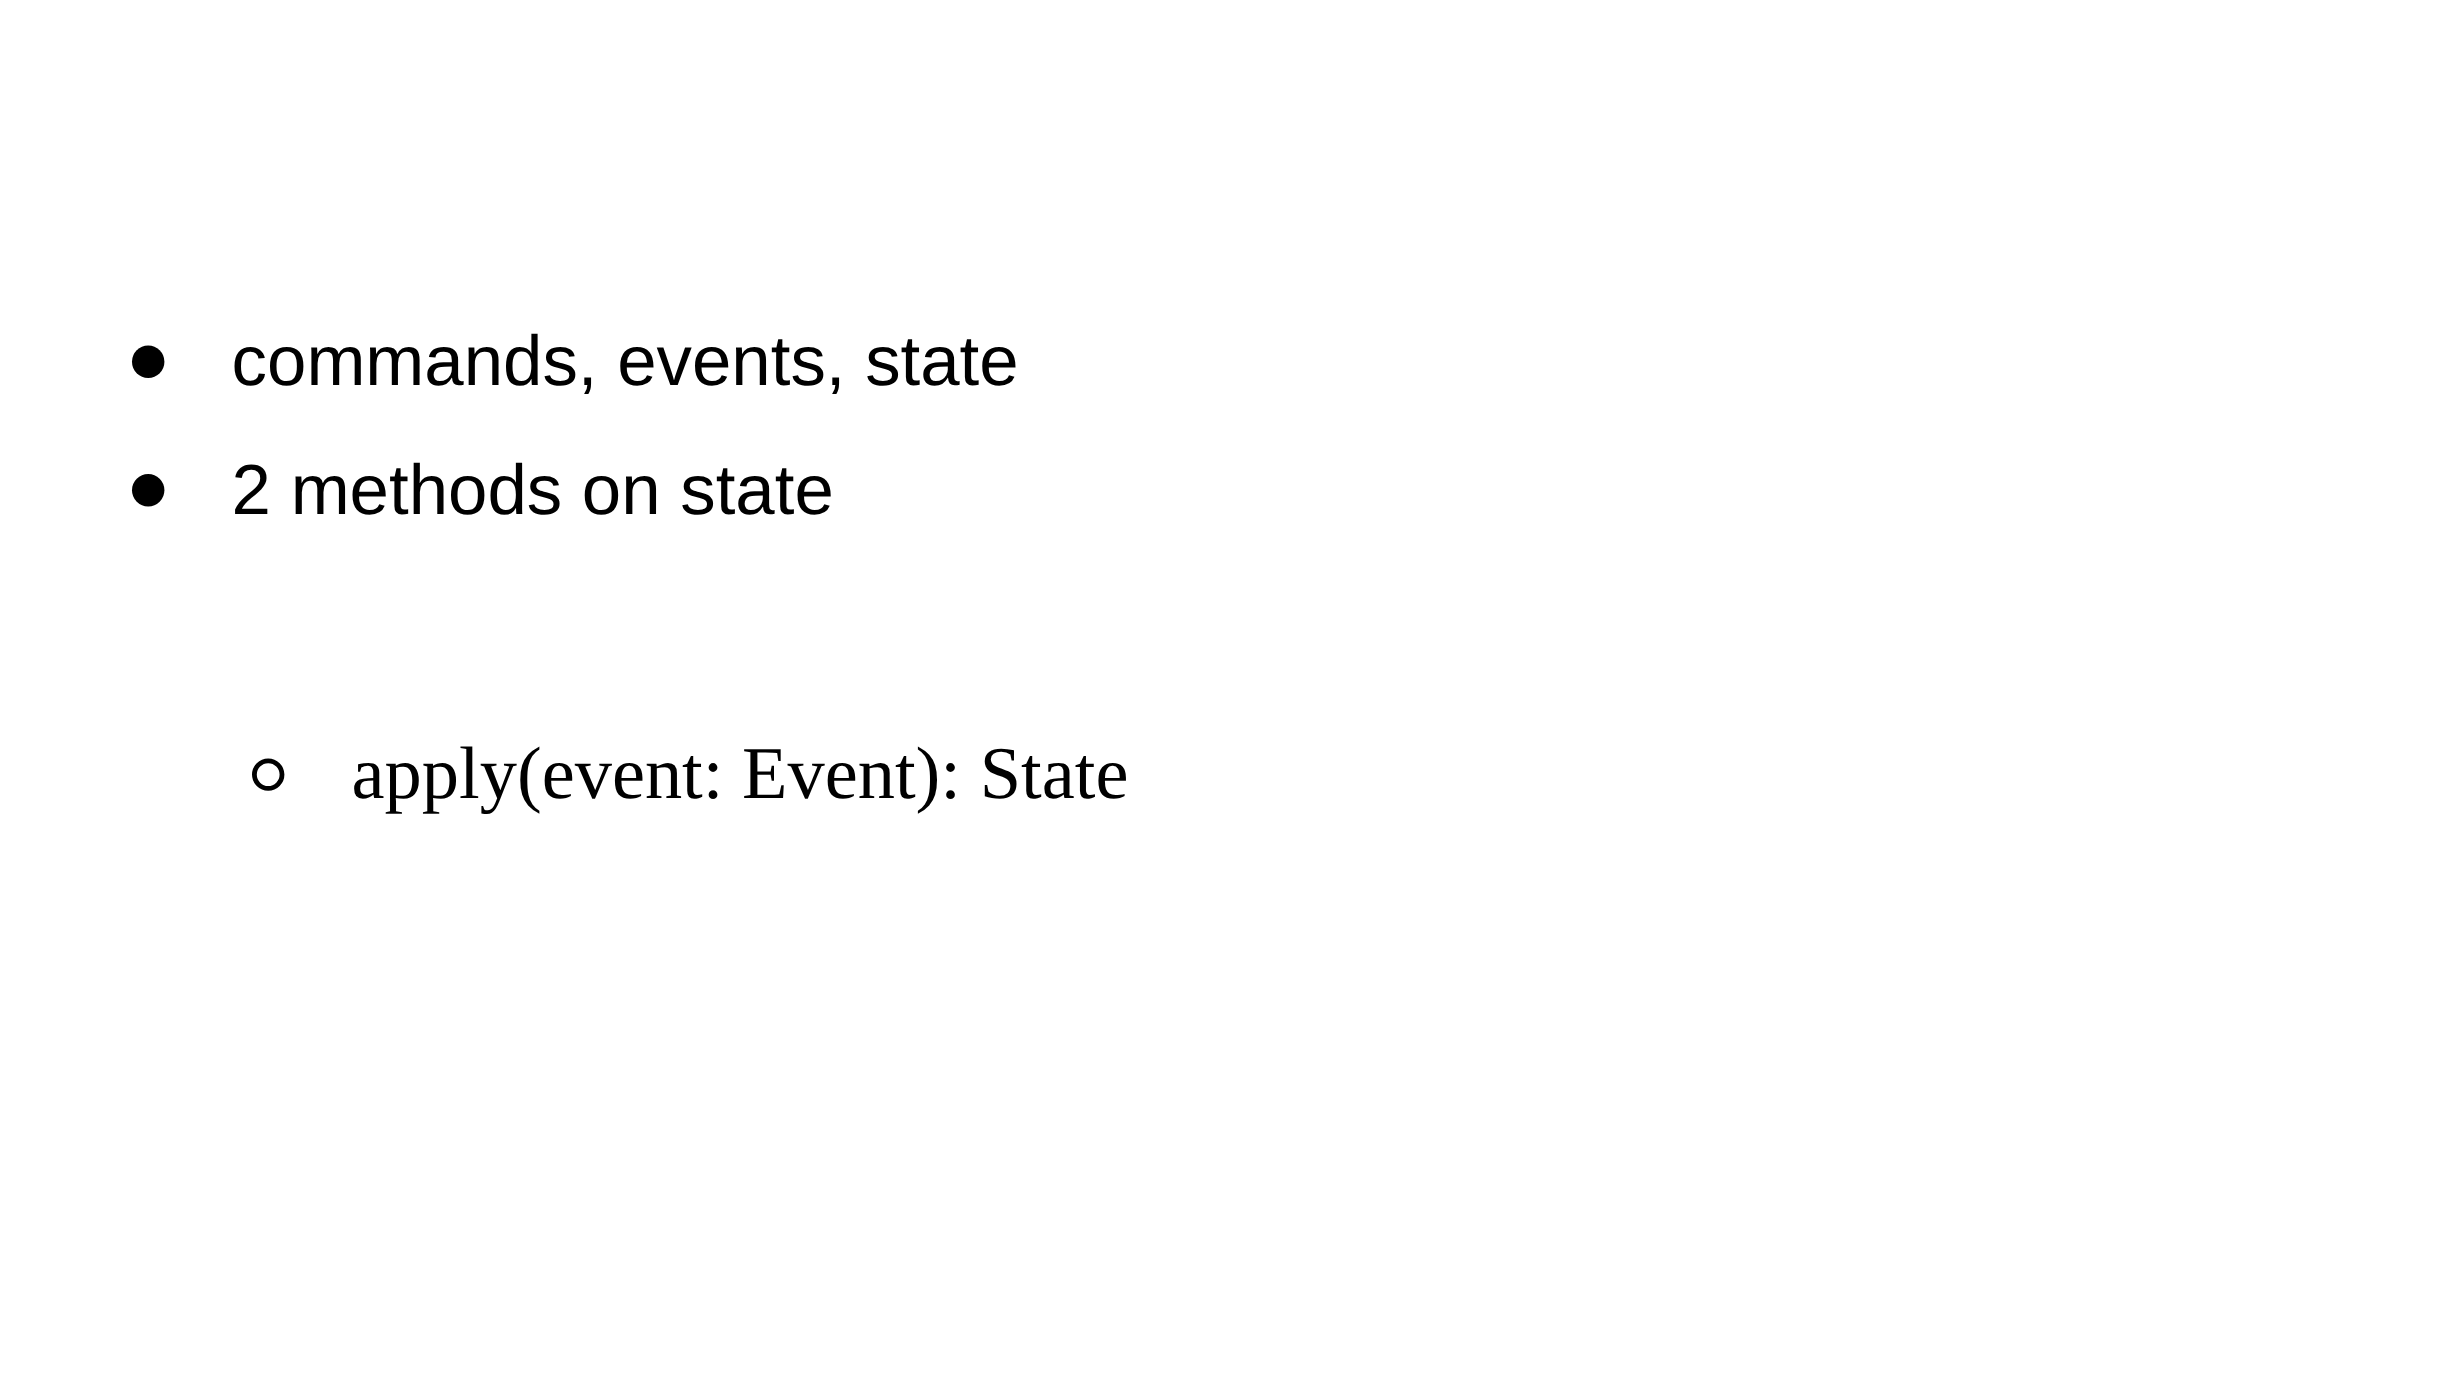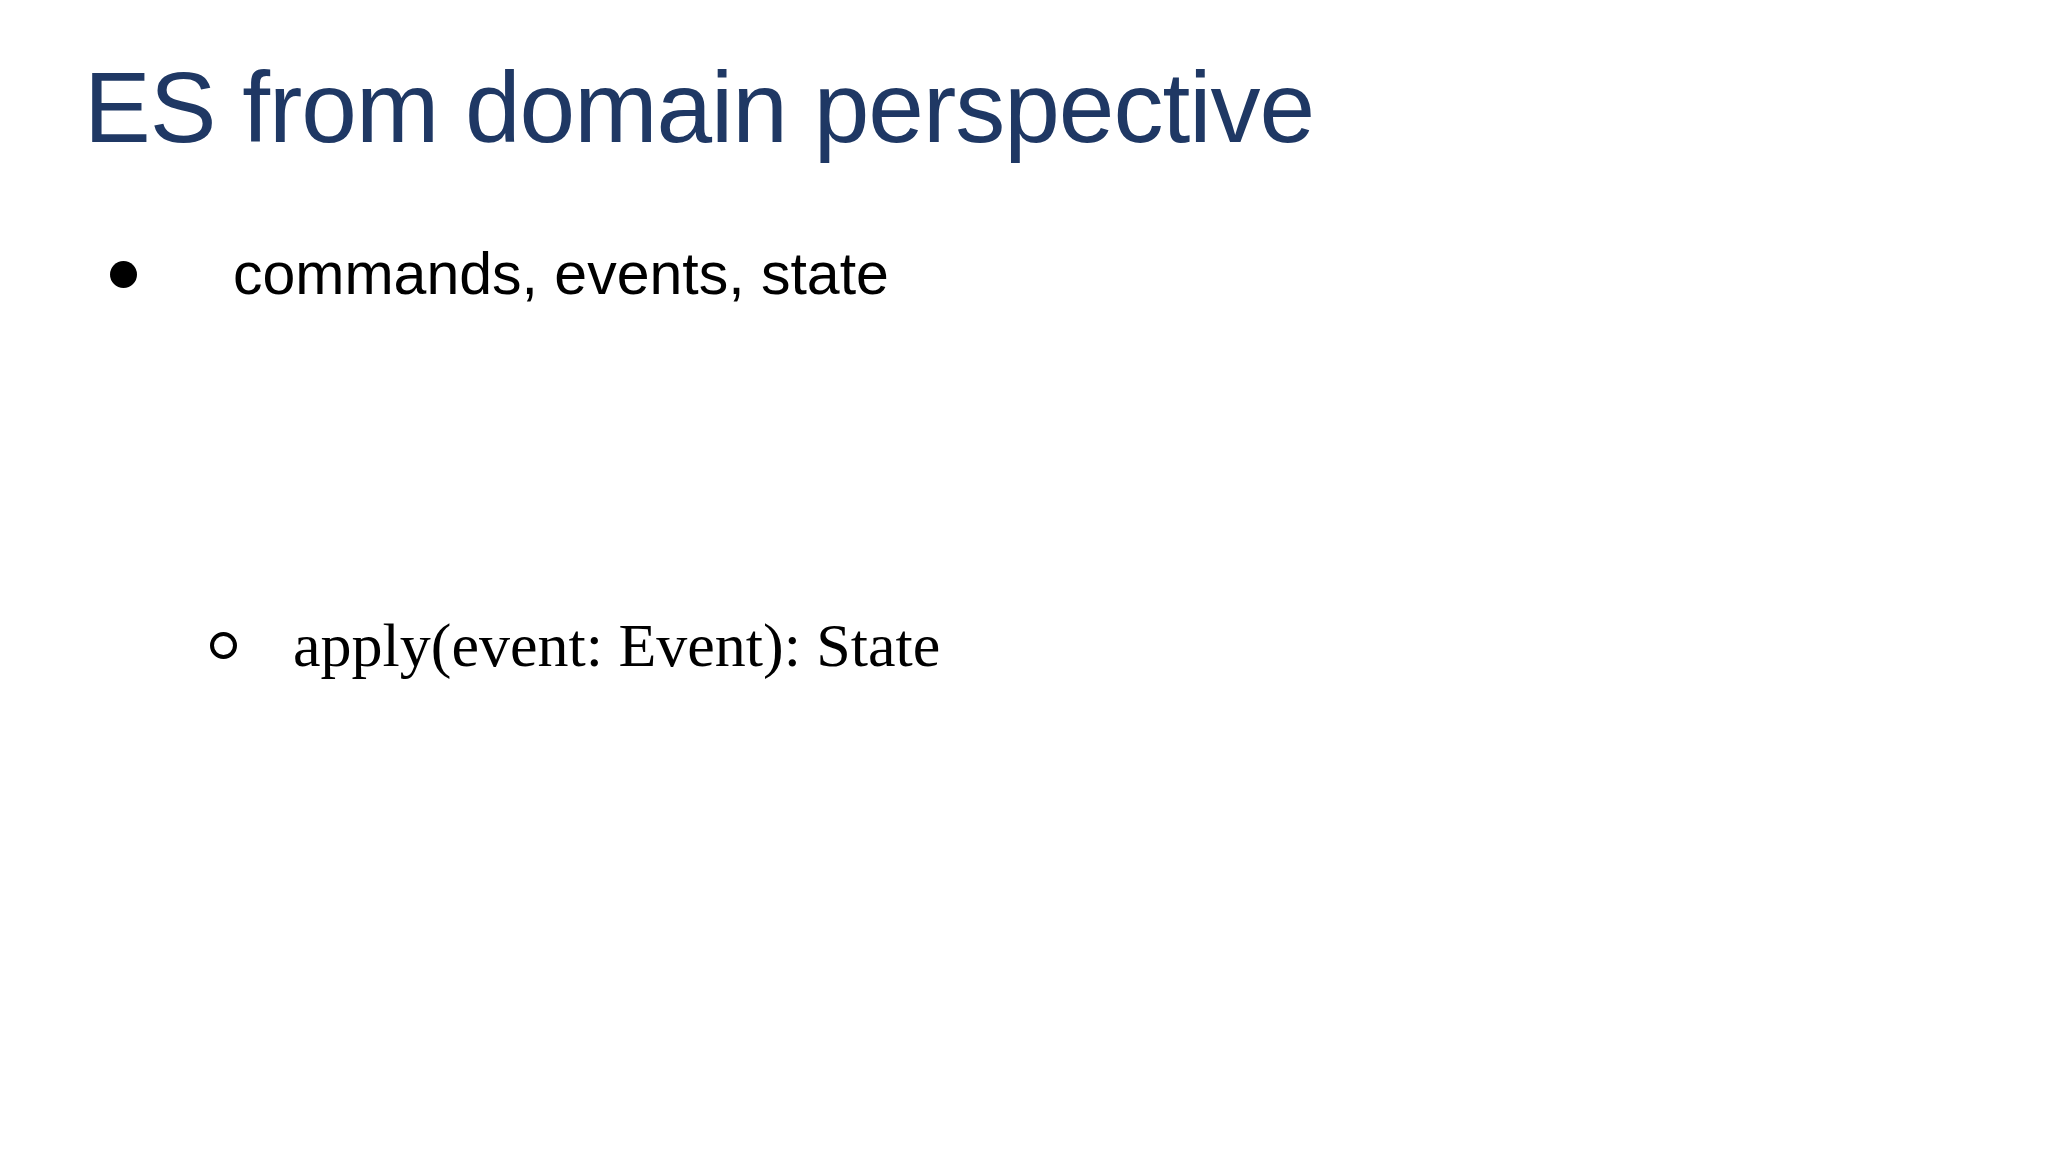--- a/index.html
+++ b/index.html
@@ -42,21 +42,21 @@
   .bullet-row.level-1 {
     left: 110px;
     font-family: "Liberation Sans", sans-serif;
     font-size: 59px;
   }
   .bullet-row.level-2 {
     left: 210px;
     font-family: "Liberation Serif", serif;
     font-size: 62px;
   }
-  .row-1 { top: 239px; gap: 40px; }
+  .row-1 { top: 266px; }
   .row-2 { top: 373px; }
   .row-3 { top: 500px; }
   .row-4 { top: 610px; }
   .marker {
     flex: 0 0 auto;
     width: 27px;
     height: 27px;
     border-radius: 50%;
     margin-right: 56px;
   }
@@ -72,27 +72,30 @@
   }
   .bullet-label {
     display: inline-block;
   }
 </style>
 </head>
 <body>
 
 <div class="slide">
 
-  <div class="slide-title">ES from domain perspective</div>
 
   <div class="bullet-row level-1 row-1">
     <span class="marker solid"></span>
     <span class="bullet-label">commands, events, state</span>
   </div>
 
+  <div class="bullet-row level-1 row-2">
+    <span class="marker solid"></span>
+    <span class="bullet-label">2 methods on state</span>
+  </div>
 
 
   <div class="bullet-row level-2 row-4">
     <span class="marker hollow"></span>
     <span class="bullet-label">apply(event: Event): State</span>
   </div>
 
 </div>
 
 </body></html>

